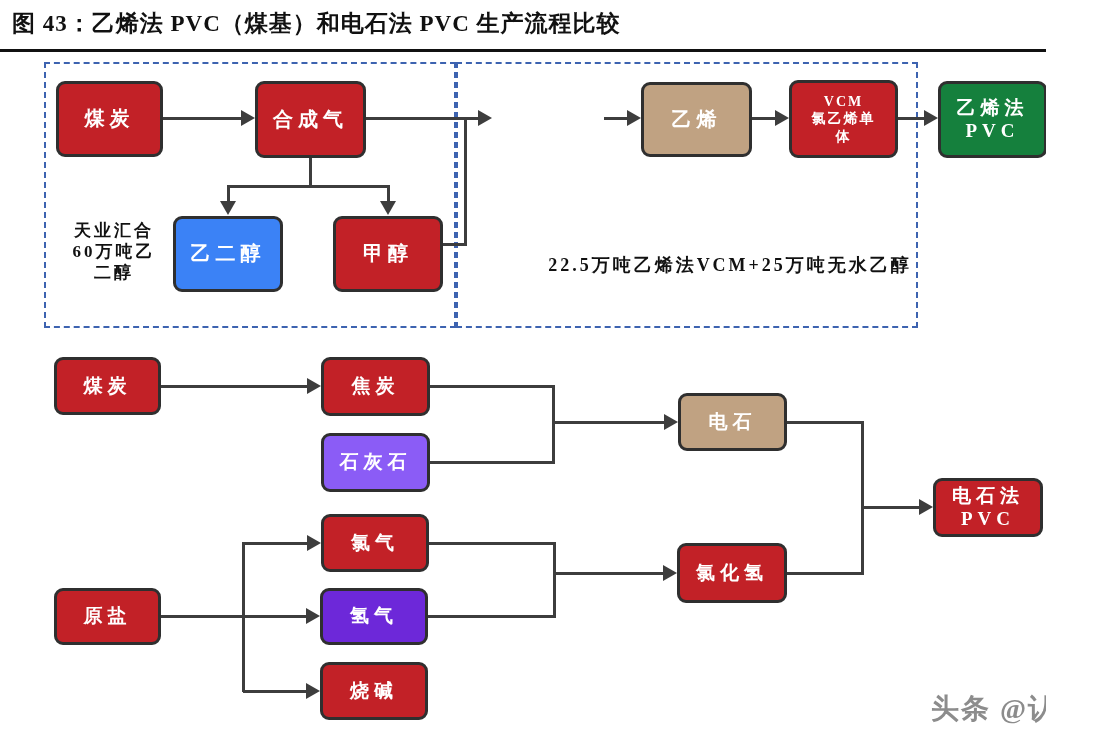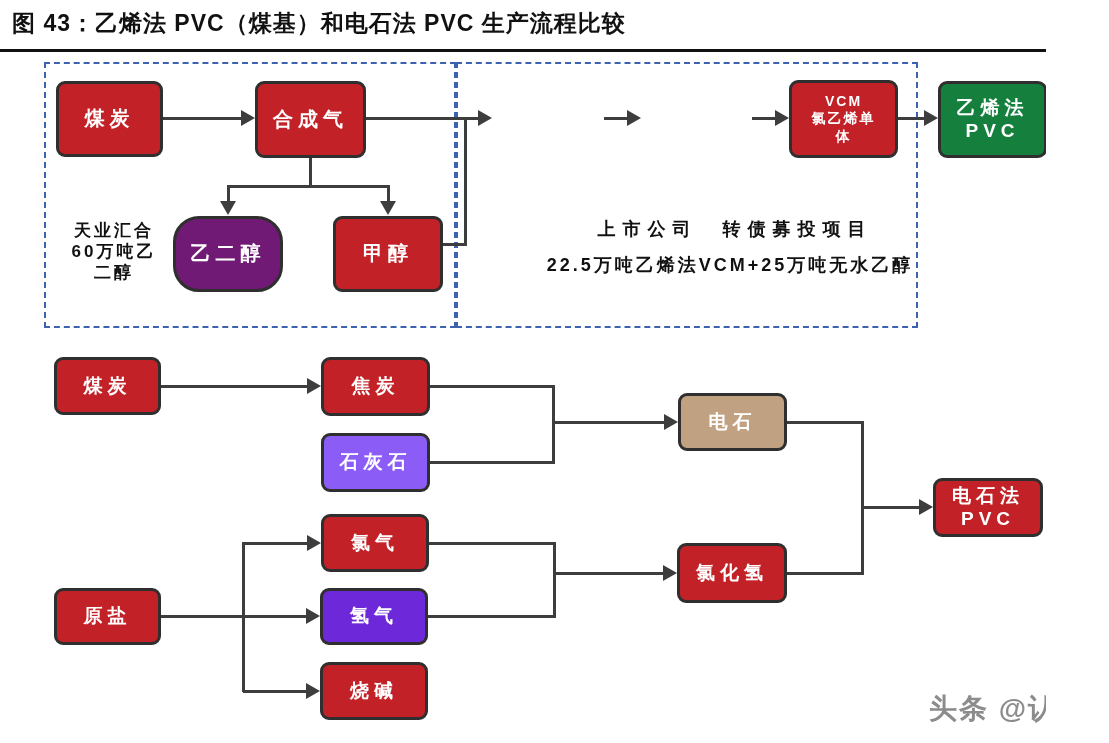--- a/index.html
+++ b/index.html
@@ -1,18 +1,18 @@
 <!DOCTYPE html>
 <html><head>
 <meta charset="utf-8">
 <style>
   html,body{margin:0;padding:0;background:#ffffff;}
   #canvas{
     position:relative;width:1046px;height:743px;background:#ffffff;overflow:hidden;
-    font-family:Liberation Sans, sans-serif;
+    font-family:Liberation Serif, serif;
   }
   .fig-title{
     position:absolute;left:12px;top:8px;width:1000px;
     font-size:23px;font-weight:bold;color:#111;letter-spacing:1px;white-space:nowrap;
   }
   .title-rule{position:absolute;left:0;top:49px;width:1109px;height:3px;background:#111;}
   .dashed-region{position:absolute;border:2px dashed #3d63b0;box-sizing:border-box;background:transparent;}
   .node{
     position:absolute;display:flex;align-items:center;justify-content:center;
     border:3px solid #2f2f2f;border-radius:9px;box-sizing:border-box;
@@ -44,32 +44,32 @@
 <div id="canvas">
 
   <div class="fig-title" style="color: rgb(17, 17, 17);">图 43：乙烯法 PVC（煤基）和电石法 PVC 生产流程比较</div>
   <div class="title-rule" style="background: rgb(17, 17, 17);"></div>
 
   <div class="dashed-region" style="left: 44px; top: 62px; width: 412px; height: 266px; border-color: rgb(61, 99, 176);"></div>
   <div class="dashed-region" style="left: 456px; top: 62px; width: 462px; height: 266px; border-color: rgb(61, 99, 176);"></div>
 
   <div class="node red f20" style="left: 56px; top: 81px; width: 107px; height: 76px; border-color: rgb(47, 47, 47); background: rgb(194, 33, 39);">煤炭</div>
   <div class="node red f20" style="left: 255px; top: 81px; width: 111px; height: 77px; border-color: rgb(47, 47, 47); background: rgb(194, 33, 39);">合成气</div>
-  <div class="node red f20" style="left: 173px; top: 216px; width: 110px; height: 76px; border-color: rgb(47, 47, 47); background: #701a75; border-radius: 26px;">乙二醇</div>
+  <div class="node red f20" style="left: 173px; top: 216px; width: 110px; height: 76px; border-color: rgb(47, 47, 47); background: #3b82f6;">乙二醇</div>
   <div class="node red f20" style="left: 333px; top: 216px; width: 110px; height: 76px; border-color: rgb(47, 47, 47); background: rgb(194, 33, 39);">甲醇</div>
+  <div class="node tan f20" style="left: 641px; top: 82px; width: 111px; height: 75px; border-color: rgb(47, 47, 47); background: rgb(192, 162, 130);">乙烯</div>
   <div class="node red fvcm" style="left: 789px; top: 80px; width: 109px; height: 78px; border-color: rgb(47, 47, 47); background: rgb(194, 33, 39);">VCM
 氯乙烯单
 体</div>
   <div class="node red f19" style="left: 938px; top: 81px; width: 109px; height: 77px; border-color: rgb(47, 47, 47); background: #15803d;">乙烯法
 PVC</div>
 
   <div class="note" style="left:62px;top:220px;width:104px;font-size:17px;line-height:21px;">天业汇合
 60万吨乙
 二醇</div>
-  <div class="note" style="left:525px;top:217px;width:420px;font-size:18px;letter-spacing:7px;">上市公司　转债募投项目</div>
   <div class="note" style="left:505px;top:253px;width:450px;font-size:18px;letter-spacing:3px;">22.5万吨乙烯法VCM+25万吨无水乙醇</div>
 
   <div class="hl" style="left: 163px; top: 117px; width: 78px; background: rgb(61, 61, 61);"></div>
   <div class="ar" style="left: 241px; top: 110px; border-left-color: rgb(61, 61, 61);"></div>
 
   <div class="hl" style="left: 366px; top: 117px; width: 112px; background: rgb(61, 61, 61);"></div>
   <div class="ar" style="left: 478px; top: 110px; border-left-color: rgb(61, 61, 61);"></div>
 
   <div class="vl" style="left: 309px; top: 158px; height: 29px; background: rgb(61, 61, 61);"></div>
   <div class="hl" style="left: 227px; top: 185px; width: 163px; background: rgb(61, 61, 61);"></div>

